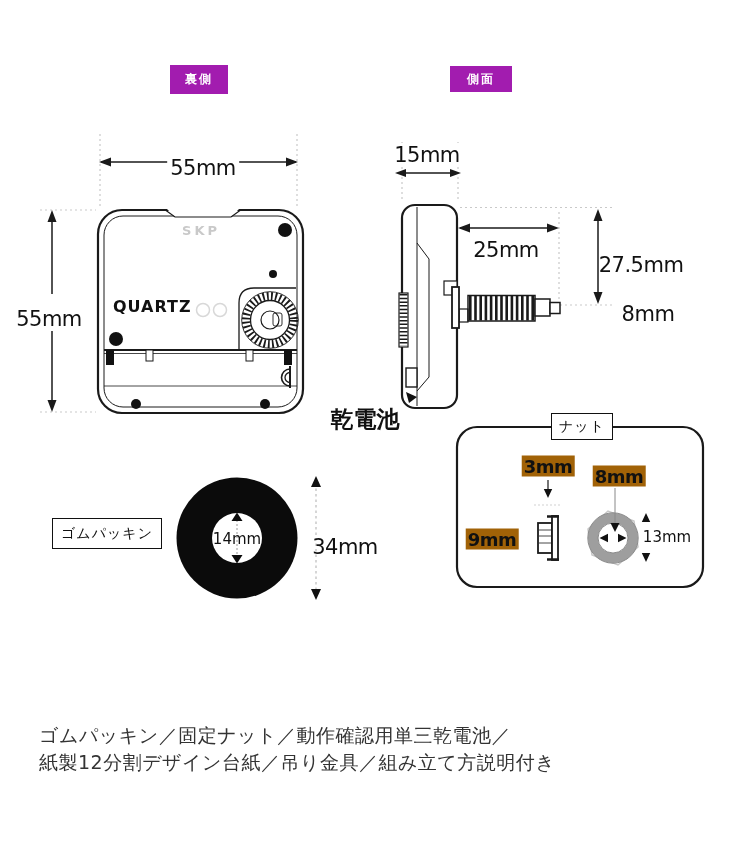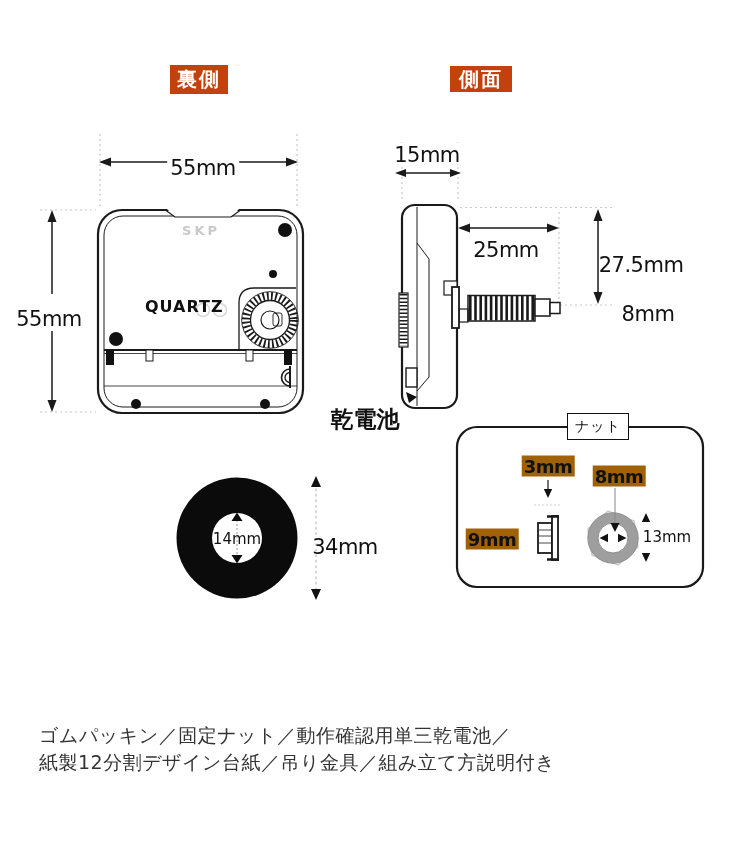--- a/index.html
+++ b/index.html
@@ -4,22 +4,22 @@
 <style>
   html,body{margin:0;padding:0;background:#fff;}
   #canvas{
     position:relative;width:740px;height:844px;background:#ffffff;
     font-family:"DejaVu Sans","Liberation Sans",sans-serif;overflow:hidden;
   }
   svg{position:absolute;left:0;top:0;}
   .lbl{position:absolute;transform:translate(-50%,-50%);white-space:nowrap;color:#111;}
   .dim{font-size:21px;font-weight:500;background:#fff;padding:0 3px;letter-spacing:-0.5px;margin-top:8px;}
   .dim-sm{font-size:18px;font-weight:700;background:#a16207;padding:0 2px;letter-spacing:-0.5px;}
-  .badge-dark{position:absolute;background:#c2410c;color:#fff;display:flex;align-items:center;justify-content:center;
-    font-size:20px;font-weight:bold;letter-spacing:2px;}
+  .badge-dark{position:absolute;background:#a21caf;color:#fff;display:flex;align-items:center;justify-content:center;
+    font-size:12px;font-weight:bold;letter-spacing:2px;}
   .badge-outline{position:absolute;background:#fff;color:#111;border:2px solid #111;border-radius:2px;
     display:flex;align-items:center;justify-content:center;font-size:14px;font-weight:500;letter-spacing:1px;}
   .box-outline{position:absolute;background:#fff;color:#111;border:1.5px solid #111;
     display:flex;align-items:center;justify-content:center;font-size:14px;letter-spacing:1px;z-index:5;}
   .quartz{position:absolute;font-size:16px;font-weight:bold;letter-spacing:1px;color:#111;}
   .brand{position:absolute;transform:translate(-50%,-50%);font-size:13px;letter-spacing:3px;color:#c9c9c9;font-weight:bold;}
   .battery{font-size:23px;font-weight:bold;color:#111;}
   .inner-dim{font-size:15px;font-weight:500;color:#111;background:transparent;}
   .footer-title{position:absolute;font-size:33px;font-weight:bold;color:#111;letter-spacing:2px;}
   .footer-text{position:absolute;font-size:19px;color:#333;line-height:27px;letter-spacing:0.5px;}
@@ -167,32 +167,33 @@
       <polygon points="646,562 641.8,553 650.2,553" fill="#111" stroke="none"></polygon>
     </g>
   </svg>
 
   <div class="badge-dark" style="left:170px;top:65px;width:58px;height:29px;">裏側</div>
   <div class="badge-dark" style="left:450px;top:66px;width:62px;height:26px;">側面</div>
 
   <div class="lbl dim" style="left:203px;top:160px;">55mm</div>
   <div class="lbl dim" style="left:49px;top:311px;">55mm</div>
   <div class="brand" style="left:201px;top:230px;">SKP</div>
-  <div class="quartz" style="left:113px;top:297px;margin-left:32px;">QUARTZ</div>
+  <div class="quartz" style="left:113px;top:297px;">QUARTZ</div>
 
   <div class="lbl dim" style="left:427px;top:147px;">15mm</div>
   <div class="lbl dim" style="left:506px;top:242px;background:transparent;">25mm</div>
   <div class="lbl dim" style="left:641px;top:257px;background:transparent;">27.5mm</div>
   <div class="lbl dim" style="left:648px;top:306px;background:transparent;">8mm</div>
   <div class="lbl battery" style="left:365px;top:419px;">乾電池</div>
 
+  <div class="box-outline" style="left:52px;top:518px;width:108px;height:29px;">ゴムパッキン</div>
   <div class="lbl inner-dim" style="left:237px;top:539px;">14mm</div>
   <div class="lbl dim" style="left:345px;top:539px;background:transparent;">34mm</div>
 
-  <div class="box-outline" style="left:551px;top:413px;width:60px;height:25px;margin-left:16px;">ナット</div>
+  <div class="box-outline" style="left:551px;top:413px;width:60px;height:25px;">ナット</div>
   <div class="lbl dim-sm" style="left:548px;top:466px;">3mm</div>
   <div class="lbl dim-sm" style="left:492px;top:539px;">9mm</div>
   <div class="lbl dim-sm" style="left:619px;top:476px;">8mm</div>
   <div class="lbl" style="left:667px;top:537px;font-size:15px;font-weight:500;">13mm</div>
 
   <div class="footer-text" style="left:39px;top:722px;">ゴムパッキン／固定ナット／動作確認用単三乾電池／</div>
   <div class="footer-text" style="left:39px;top:749px;">紙製12分割デザイン台紙／吊り金具／組み立て方説明付き</div>
 
 </div>
 

